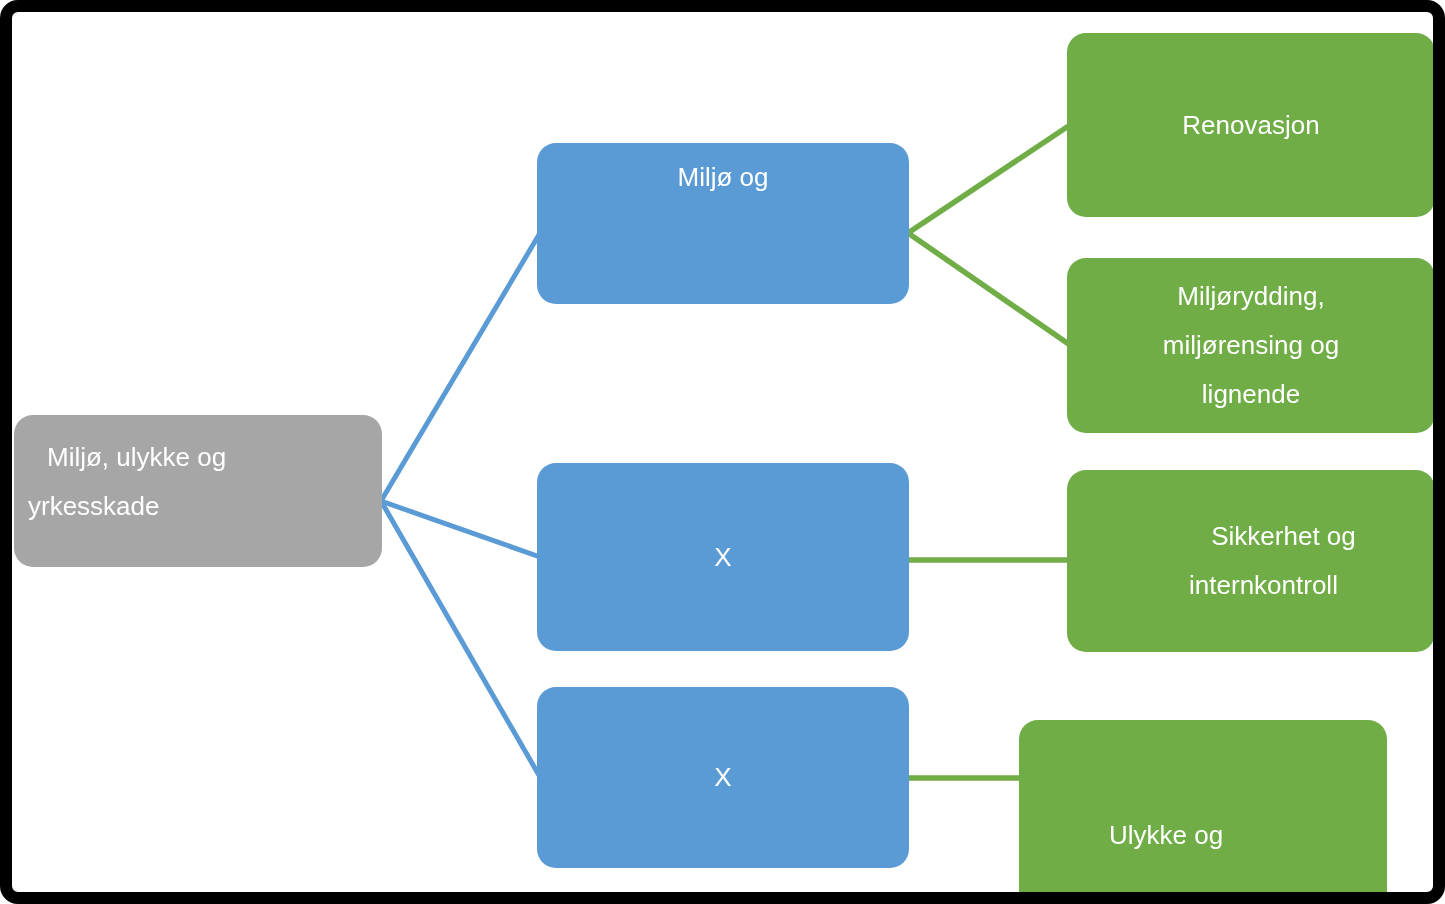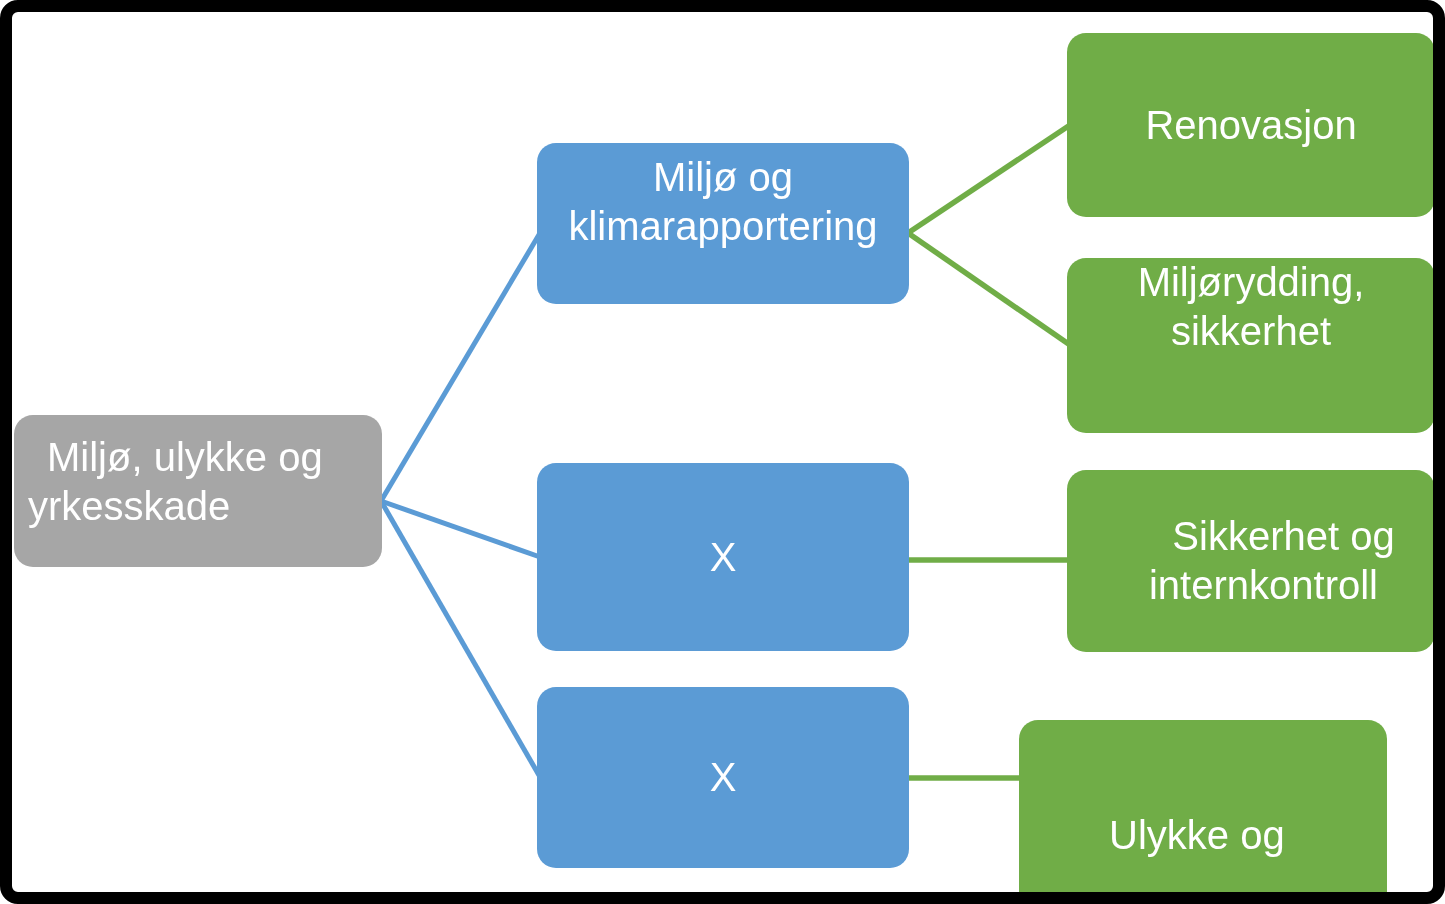--- a/index.html
+++ b/index.html
@@ -17,21 +17,21 @@
     width: 1445px; height: 904px;
     z-index: 1;
   }
   .c-blue  { stroke: var(--connector-blue, #5B9BD5); stroke-width: 5; }
   .c-green { stroke: var(--connector-green, #70AD47); stroke-width: 5.5; }
   .node {
     position: absolute;
     z-index: 2;
     border-radius: 19px;
     color: var(--text, #ffffff);
-    font-size: 40px;
+    font-size: 26px;
     line-height: 49px;
     display: flex;
     flex-direction: column;
     box-sizing: border-box;
   }
   .node .ln { display: block; }
   .node-root   { background: var(--root-fill, #A6A6A6); }
   .node-branch { background: var(--branch-fill, #5B9BD5); }
   .node-leaf   { background: var(--leaf-fill, #70AD47); }
 
@@ -46,21 +46,21 @@
   
   .pos-branch2 { left: 537px; top: 463px; width: 372px; height: 188px;
                  justify-content: center; text-align: center; }
   .pos-branch3 { left: 537px; top: 687px; width: 372px; height: 181px;
                  justify-content: center; text-align: center; }
 
   
   .pos-leaf1 { left: 1067px; top: 33px;  width: 368px; height: 184px;
                justify-content: center; text-align: center; padding: 0 20px; }
   .pos-leaf2 { left: 1067px; top: 258px; width: 368px; height: 175px;
-               justify-content: flex-start; text-align: center; padding: 0 20px; }
+               justify-content: center; text-align: center; padding: 0 20px; }
   .pos-leaf3 { left: 1067px; top: 470px; width: 368px; height: 182px;
                justify-content: center; text-align: center; padding-left: 25px; }
   .pos-leaf3 .ln-0 { margin-left: 40px; }
   .pos-leaf4 { left: 1019px; top: 690px; width: 368px; height: 231px;
                justify-content: center; text-align: left; padding-left: 25px; margin-top: 30px; }
   .pos-leaf4 .ln-0 { margin-left: 65px; }
 
   .frame {
     position: absolute;
     inset: 0;
@@ -86,38 +86,38 @@
     <line class="c-green" x1="908" y1="778" x2="1070" y2="778"></line>
   </svg>
 
   <div class="node node-root pos-root">
     <span class="ln ln-0">Miljø, ulykke og</span>
     <span class="ln ln-1">yrkesskade</span>
   </div>
 
   <div class="node node-branch pos-branch1">
     <span class="ln ln-0">Miljø og</span>
-    <span class="ln ln-1">klimarapportering</span>
   </div>
 
   <div class="node node-branch pos-branch2">
     <span class="ln ln-0">X</span>
   </div>
 
   <div class="node node-branch pos-branch3">
     <span class="ln ln-0">X</span>
   </div>
 
   <div class="node node-leaf pos-leaf1">
     <span class="ln ln-0">Renovasjon</span>
   </div>
 
   <div class="node node-leaf pos-leaf2">
     <span class="ln ln-0">Miljørydding,</span>
-    <span class="ln ln-2">sikkerhet</span>
+    <span class="ln ln-1">miljørensing og</span>
+    <span class="ln ln-2">lignende</span>
   </div>
 
   <div class="node node-leaf pos-leaf3">
     <span class="ln ln-0">Sikkerhet og</span>
     <span class="ln ln-1">internkontroll</span>
   </div>
 
   <div class="node node-leaf pos-leaf4">
     <span class="ln ln-0">Ulykke og</span>
   </div>

